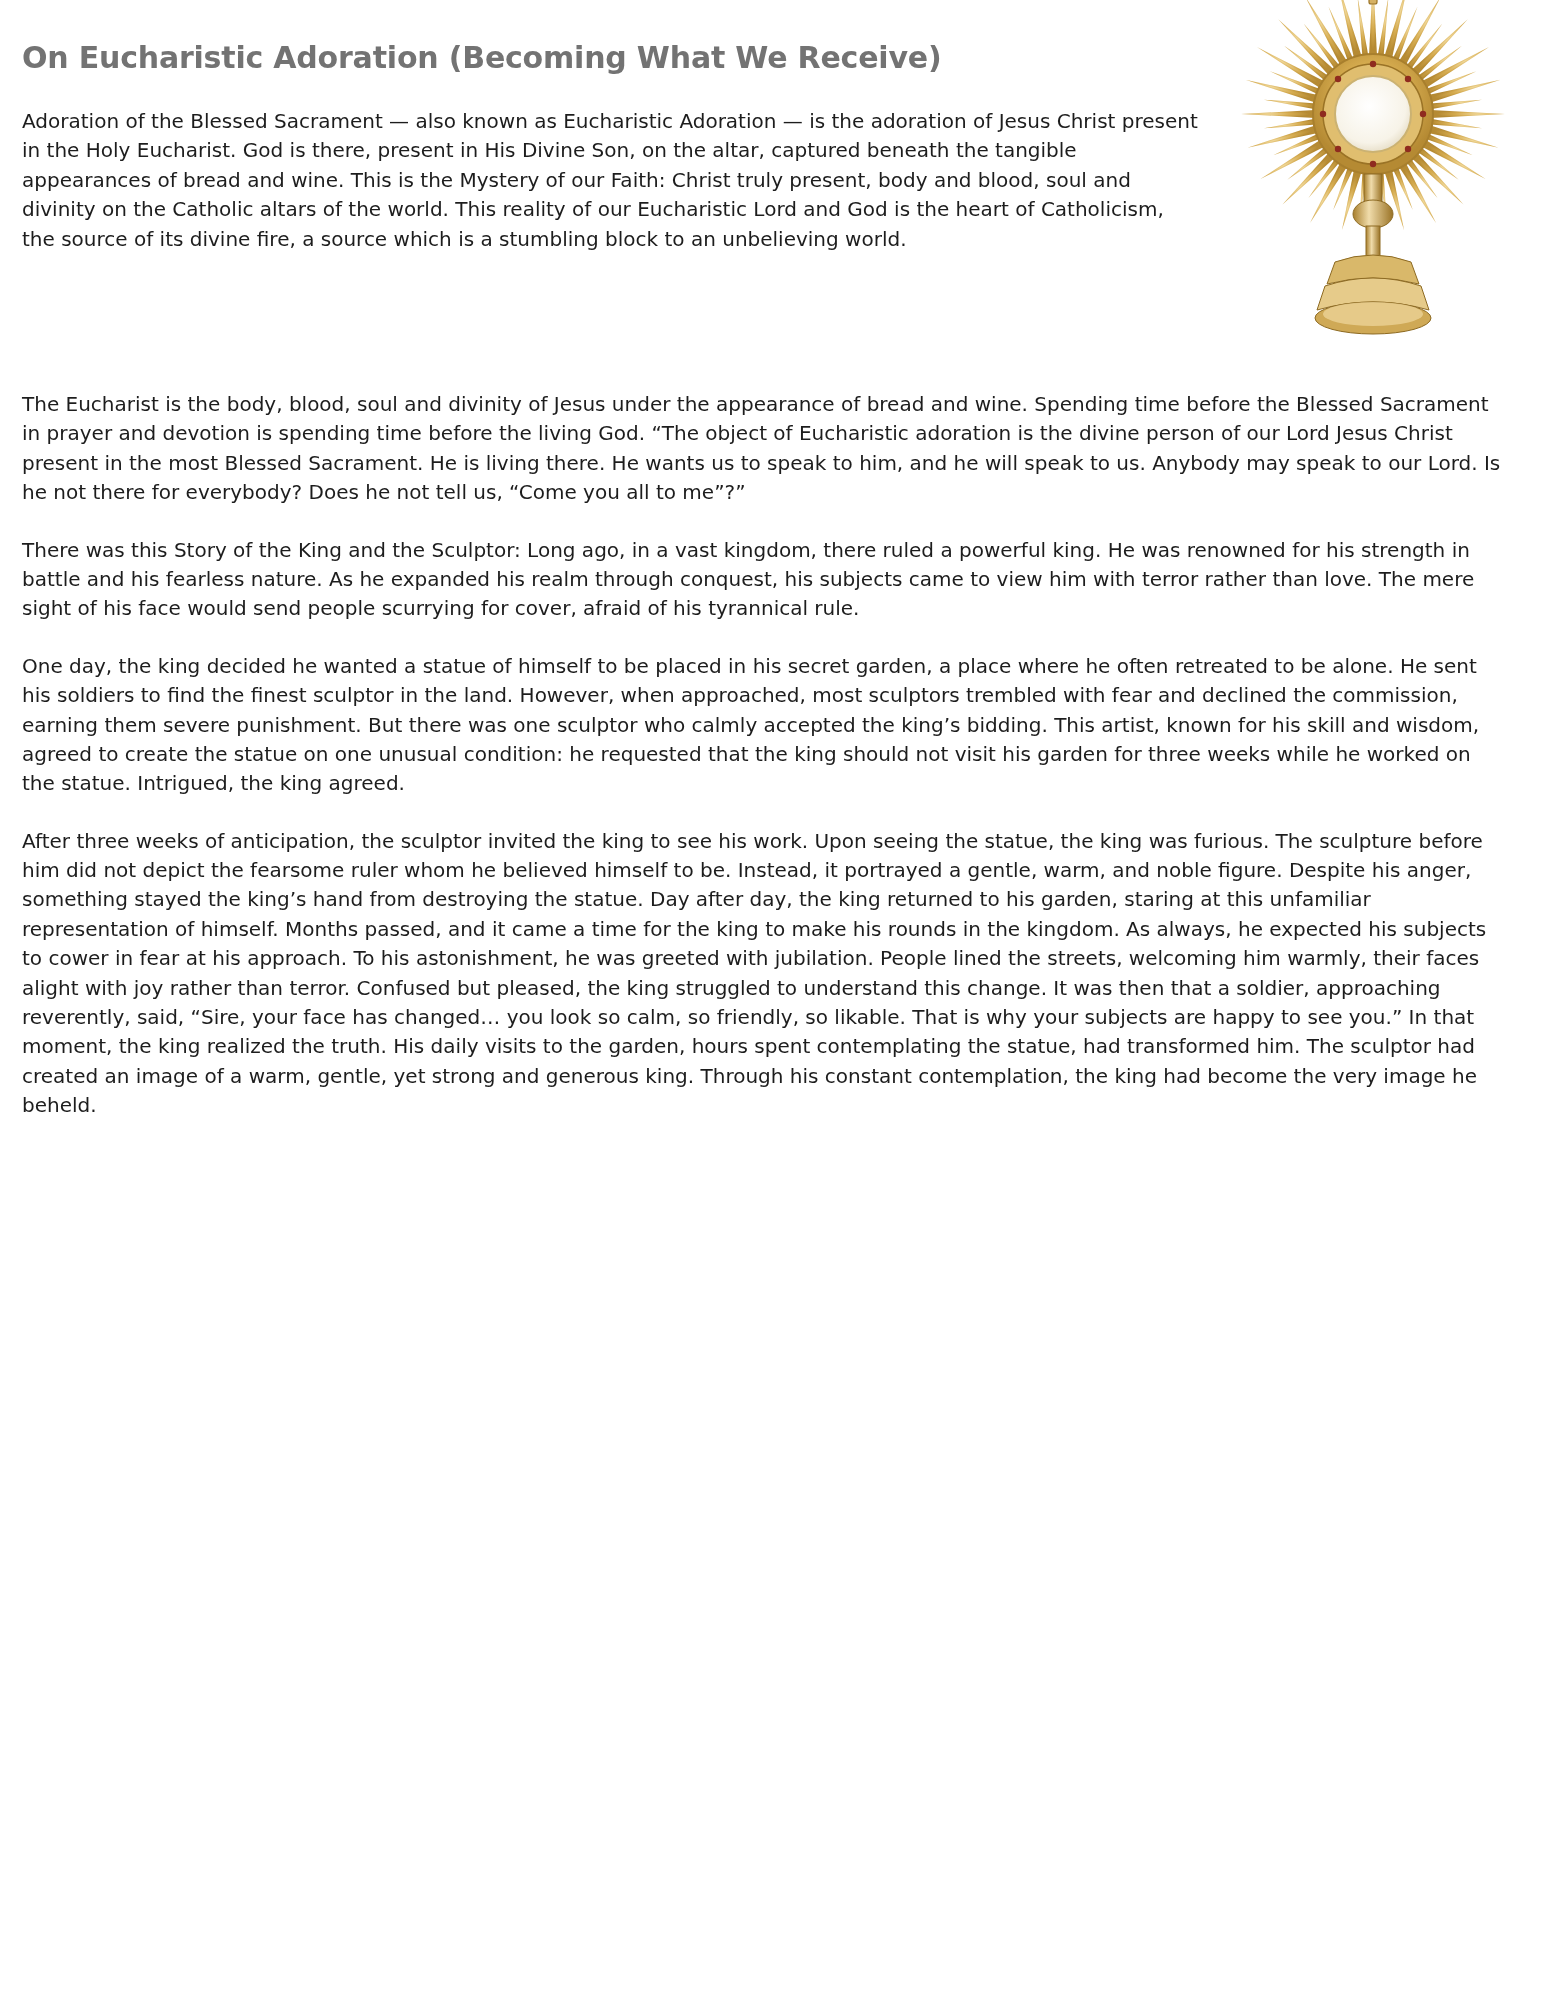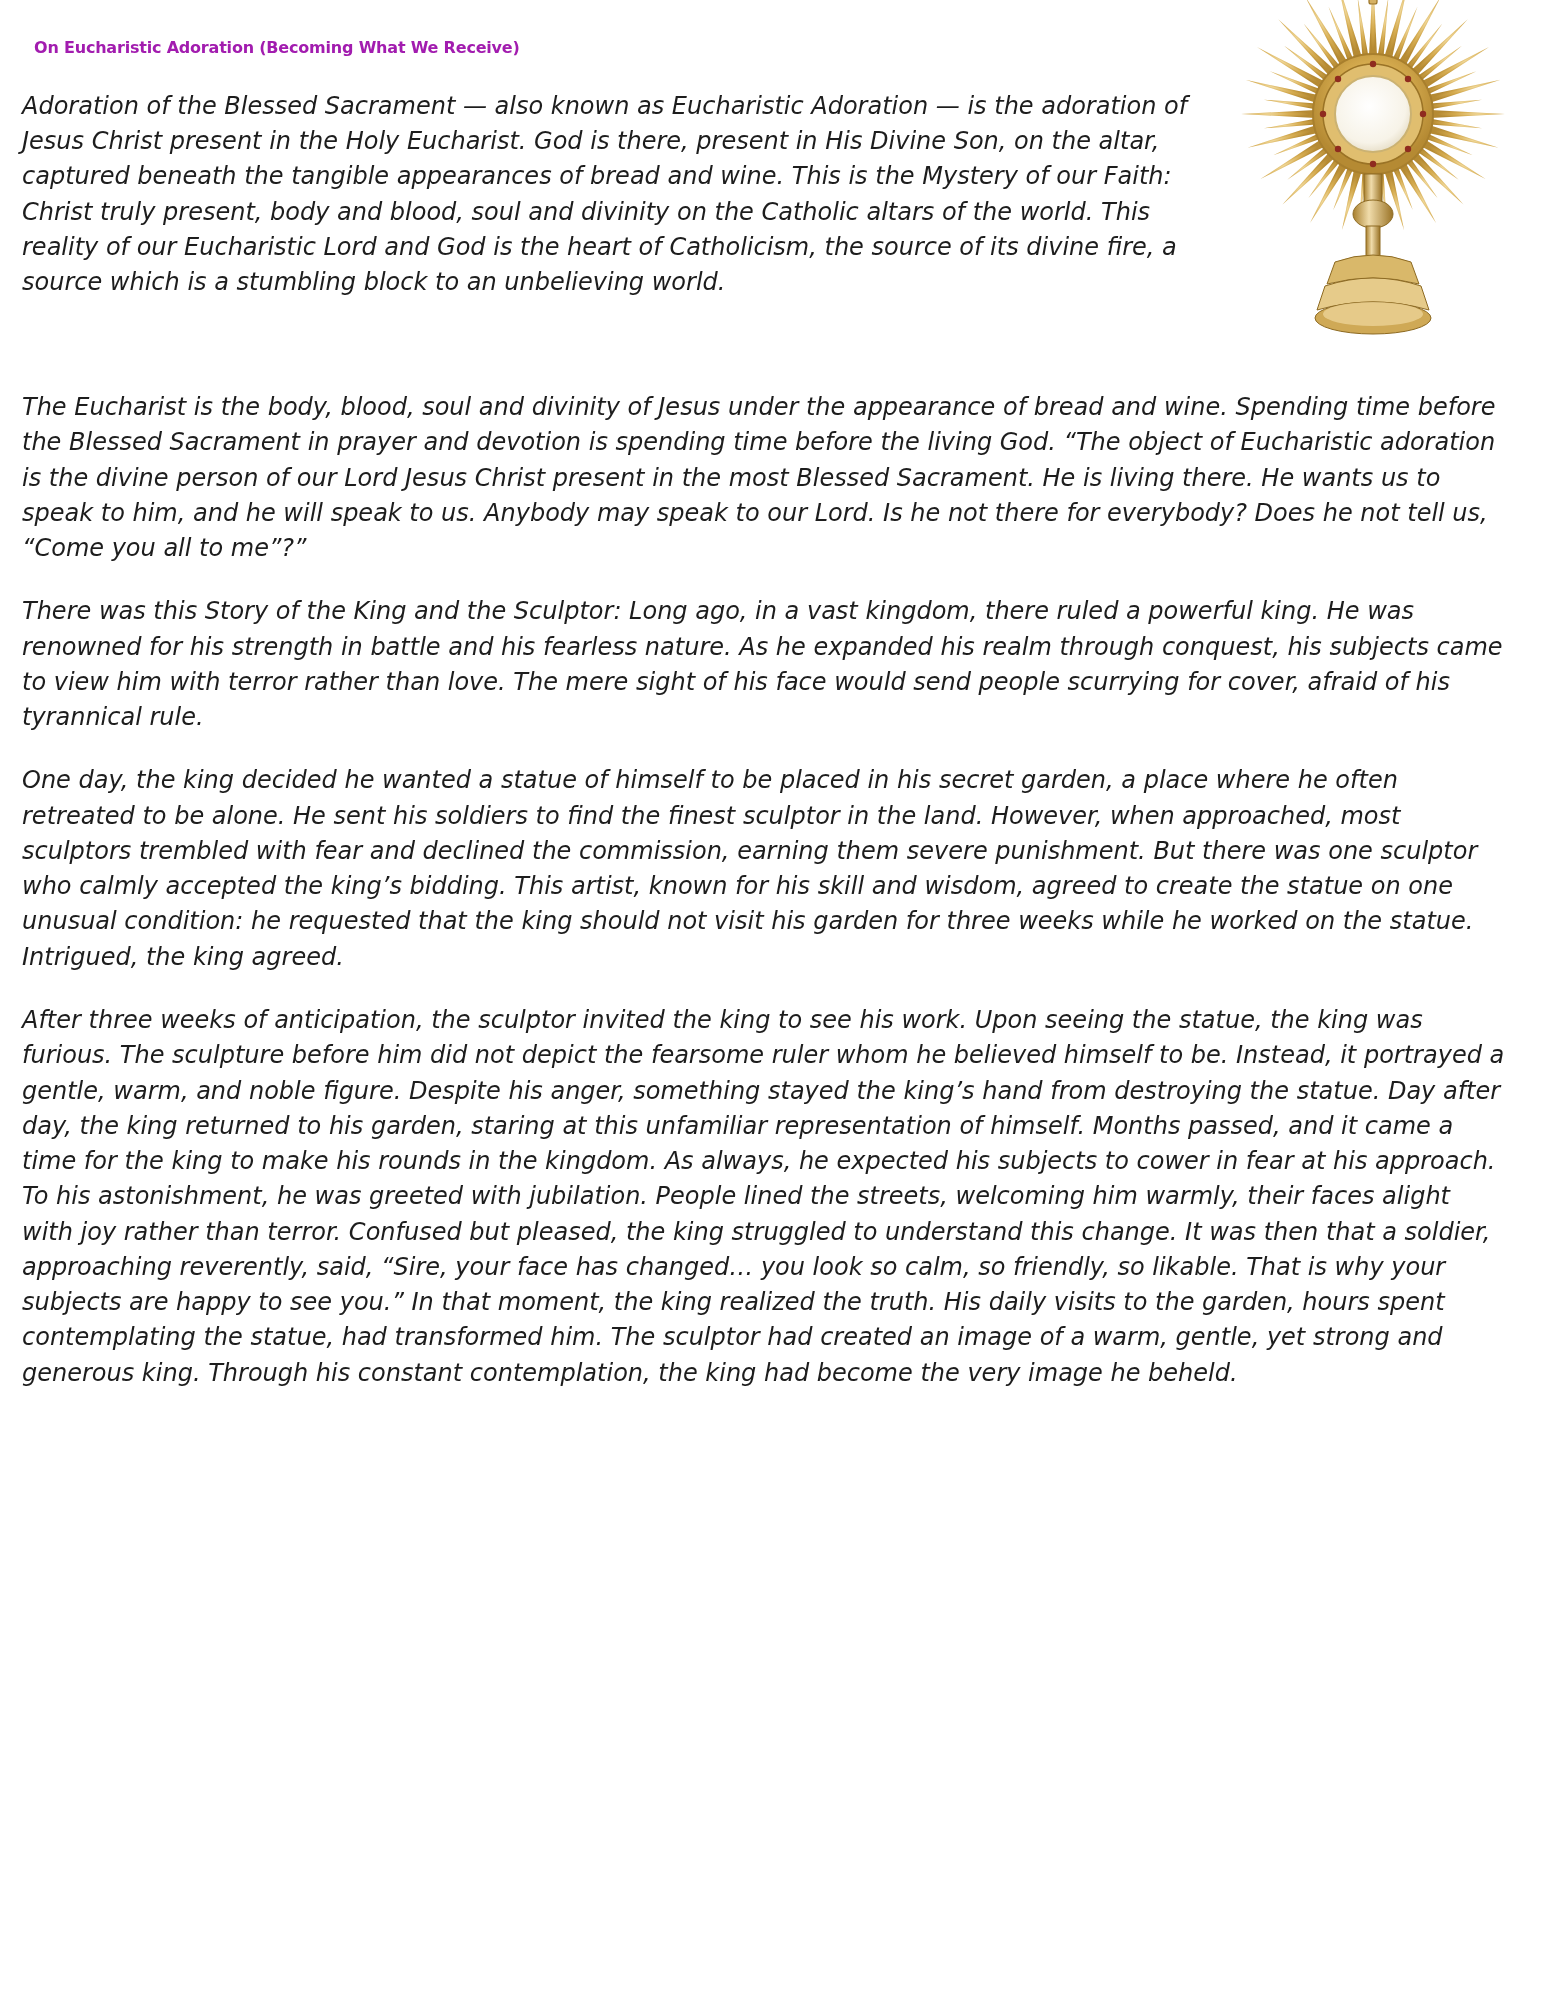--- a/index.html
+++ b/index.html
@@ -16,34 +16,33 @@
     overflow: hidden;
   }
   .page {
     position: relative;
     width: 1545px;
     height: 2000px;
     box-sizing: border-box;
     padding: 30px 40px 0 22px;
   }
   .doc-title {
-    font-size: 16px;
+    font-size: 30px;
     font-weight: bold;
     letter-spacing: -0.2px;
-    margin: 8px 0 0 12px;
+    margin: 8px 0 0 0;
     line-height: 1.3;
-    color: #a21caf;
+    color: #737373;
     max-width: 1300px;
   }
   .body-text {
-    font-size: 24px;
+    font-size: 20px;
     line-height: 1.47;
     color: #1d1d1d;
     margin: 0;
-    font-style: italic;
   }
   .para {
     margin: 28px 0 0 0;
   }
   
   .para-first {
     margin-top: 30px;
   }
   .monstrance-wrap {
     float: right;

